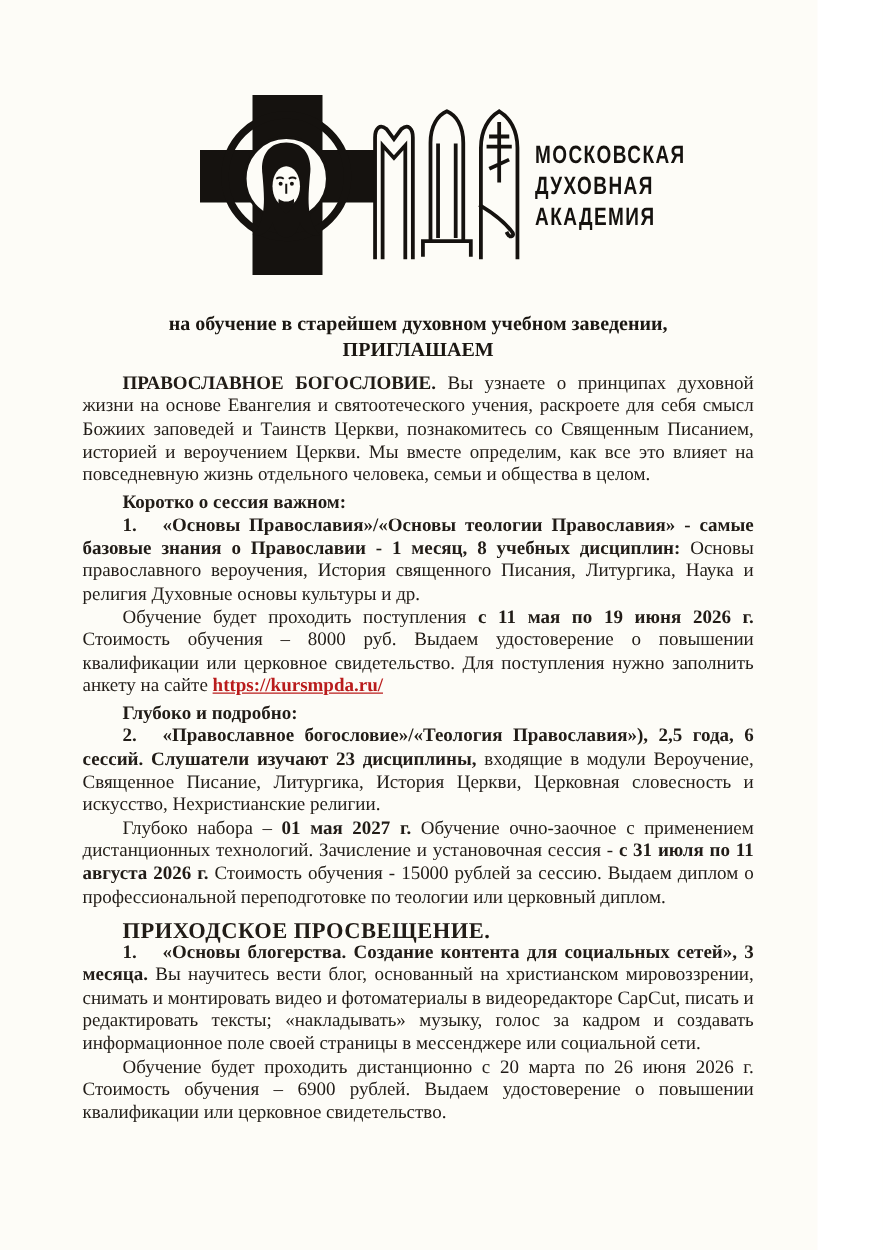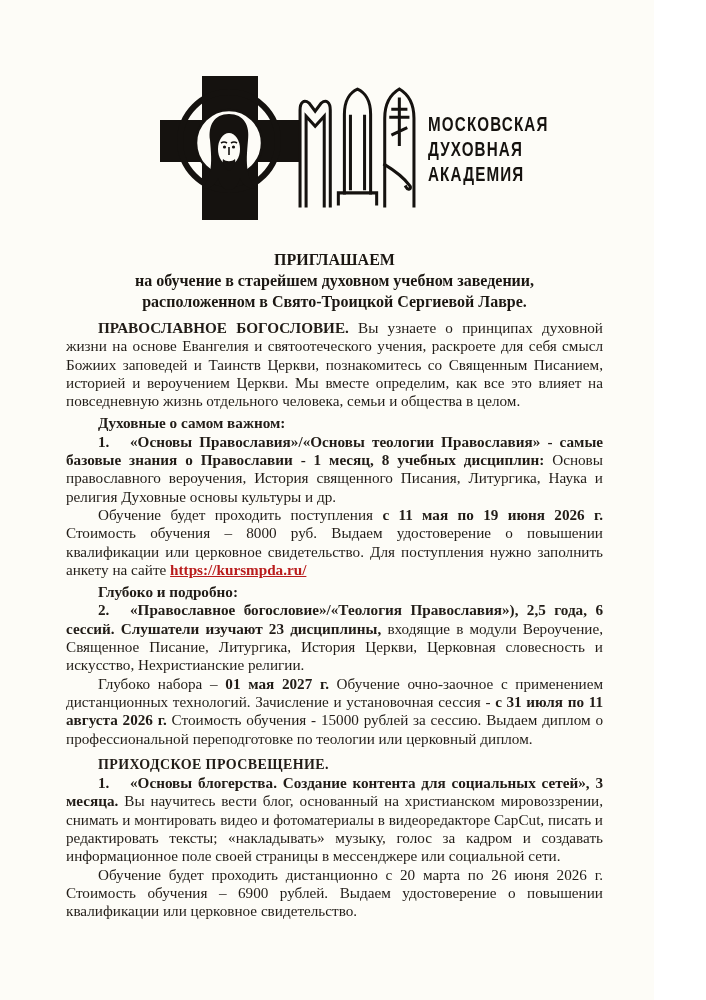--- a/index.html
+++ b/index.html
@@ -40,21 +40,21 @@
     text-align:center;
     font-weight:bold;
     font-size:16px; line-height:21px;
     color:#1b1712;
   }
   
   .body-text { margin-top:7px; font-size:15.2px; line-height:18.3px; }
   .para { margin:0; text-indent:32px; text-align:justify; }
   .b { font-weight:bold;margin-top:28px; }
   .subhead { margin-top:4px; font-weight:bold; text-align:left; }
-  .section-title { margin-top:8px; font-weight:bold; letter-spacing:.4px; font-size:14px; text-align:left; }
+  .section-title { margin-top:8px; font-weight:bold; letter-spacing:.4px; font-size:18px; text-align:left; }
   .num { display:inline-block; width:32px; text-indent:0; font-weight:bold; }
   .link { color:#b91c1c; font-weight:bold; text-decoration:underline; }
   svg .ink { fill:#15120f; }
   svg .stroke { fill:none; stroke:#15120f; }
 </style>
 </head>
 <body>
 
 <div class="page">
 
@@ -92,30 +92,29 @@
     </svg>
 
     <div class="org-name">
       <div>МОСКОВСКАЯ</div>
       <div>ДУХОВНАЯ</div>
       <div>АКАДЕМИЯ</div>
     </div>
   </header>
 
   <section class="invite">
+    <div>на обучение в старейшем духовном учебном заведении,</div>
     <div>ПРИГЛАШАЕМ</div>
-    <div>на обучение в старейшем духовном учебном заведении,</div>
-    <div>расположенном в Свято-Троицкой Сергиевой Лавре.</div>
   </section>
 
   <main class="body-text">
 
     <p class="para"><span class="b">ПРАВОСЛАВНОЕ БОГОСЛОВИЕ.</span><span> Вы узнаете о принципах духовной жизни на основе Евангелия и святоотеческого учения, раскроете для себя смысл Божиих заповедей и Таинств Церкви, познакомитесь со Священным Писанием, историей и вероучением Церкви. Мы вместе определим, как все это влияет на повседневную жизнь отдельного человека, семьи и общества в целом.</span></p>
 
-    <p class="para subhead">Духовные о самом важном:</p>
+    <p class="para subhead">Коротко о сессия важном:</p>
 
     <p class="para"><span class="num">1.</span><span class="b">«Основы Православия»/«Основы теологии Православия» - самые базовые знания о Православии - 1 месяц, 8 учебных дисциплин:</span><span> Основы православного вероучения, История священного Писания, Литургика, Наука и религия Духовные основы культуры и др.</span></p>
 
     <p class="para"><span>Обучение будет проходить поступления </span><span class="b">с 11 мая по 19 июня 2026 г.</span><span> Стоимость обучения – 8000 руб. Выдаем удостоверение о повышении квалификации или церковное свидетельство. Для поступления нужно заполнить анкету на сайте </span><a class="link" href="#">https://kursmpda.ru/</a></p>
 
     <p class="para subhead">Глубоко и подробно:</p>
 
     <p class="para"><span class="num">2.</span><span class="b">«Православное богословие»/«Теология Православия»), 2,5 года, 6 сессий. Слушатели изучают 23 дисциплины,</span><span> входящие в модули Вероучение, Священное Писание, Литургика, История Церкви, Церковная словесность и искусство, Нехристианские религии.</span></p>
 
     <p class="para"><span>Глубоко набора – </span><span class="b">01 мая 2027 г.</span><span> Обучение очно-заочное с применением дистанционных технологий. Зачисление и установочная сессия - </span><span class="b">с 31 июля по 11 августа 2026 г.</span><span> Стоимость обучения - 15000 рублей за сессию. Выдаем диплом о профессиональной переподготовке по теологии или церковный диплом.</span></p>

